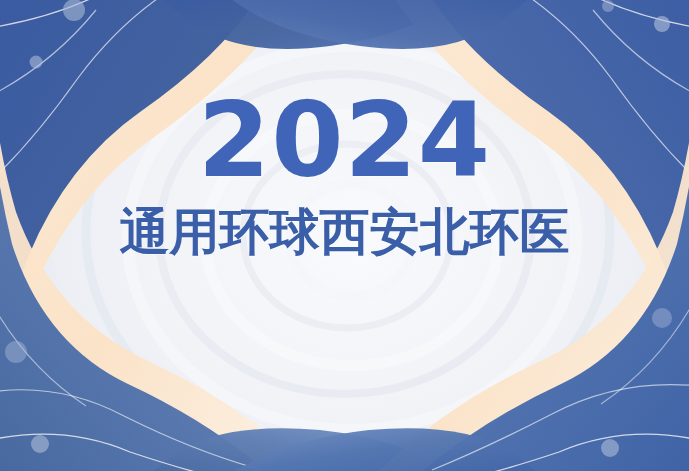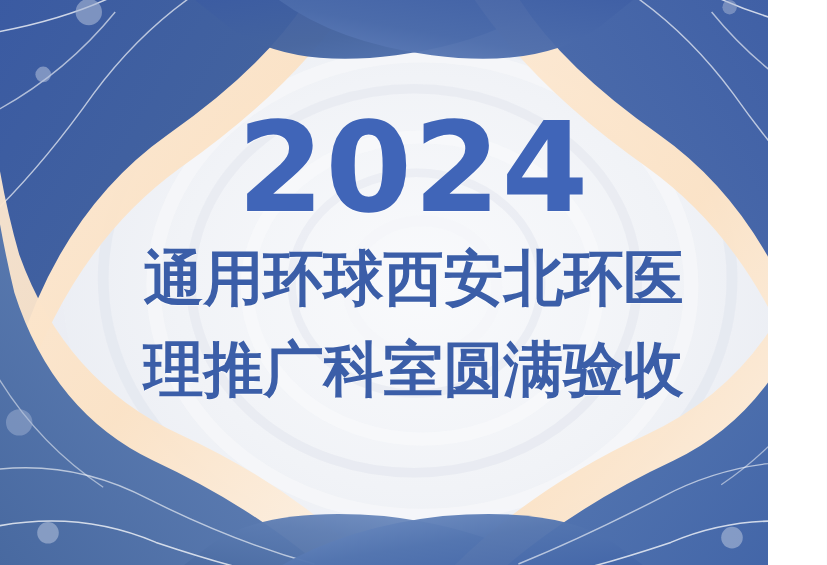--- a/index.html
+++ b/index.html
@@ -2,21 +2,21 @@
 <html><head>
 <meta charset="utf-8">
 <style>
   html, body {
     margin: 0;
     padding: 0;
     background: #ffffff;
   }
   #poster {
     position: relative;
-    width: 640px;
+    width: 689px;
     height: 471px;
     overflow: hidden;
     font-family: "DejaVu Sans", "Liberation Sans", sans-serif;
     background: #7dd3fc;
   }
   
   #bg-svg {
     position: absolute;
     left: 0;
     top: 0;
@@ -175,16 +175,15 @@
       <path d="M 699 386 Q 620 378 552 414 Q 486 448 432 470" fill="none" stroke="#ffffff" stroke-width="1.2" opacity="0.6"></path>
       <path d="M 699 292 Q 663 362 601 404" fill="none" stroke="#ffffff" stroke-width="1.1" opacity="0.5"></path>
       <circle cx="610" cy="448" r="9" fill="#aebcd8" opacity="0.6"></circle>
       <circle cx="662" cy="318" r="10" fill="#a7b6d5" opacity="0.45"></circle>
     </g>
   </svg>
 
   <div id="text-block">
     <div id="year">2024</div>
     <div id="cn-line-1" class="cn-line">通用环球西安北环医</div>
-    <div id="cn-line-3" class="cn-line">理推广科室圆满验收</div>
   </div>
 
 </div>
 
 </body></html>

